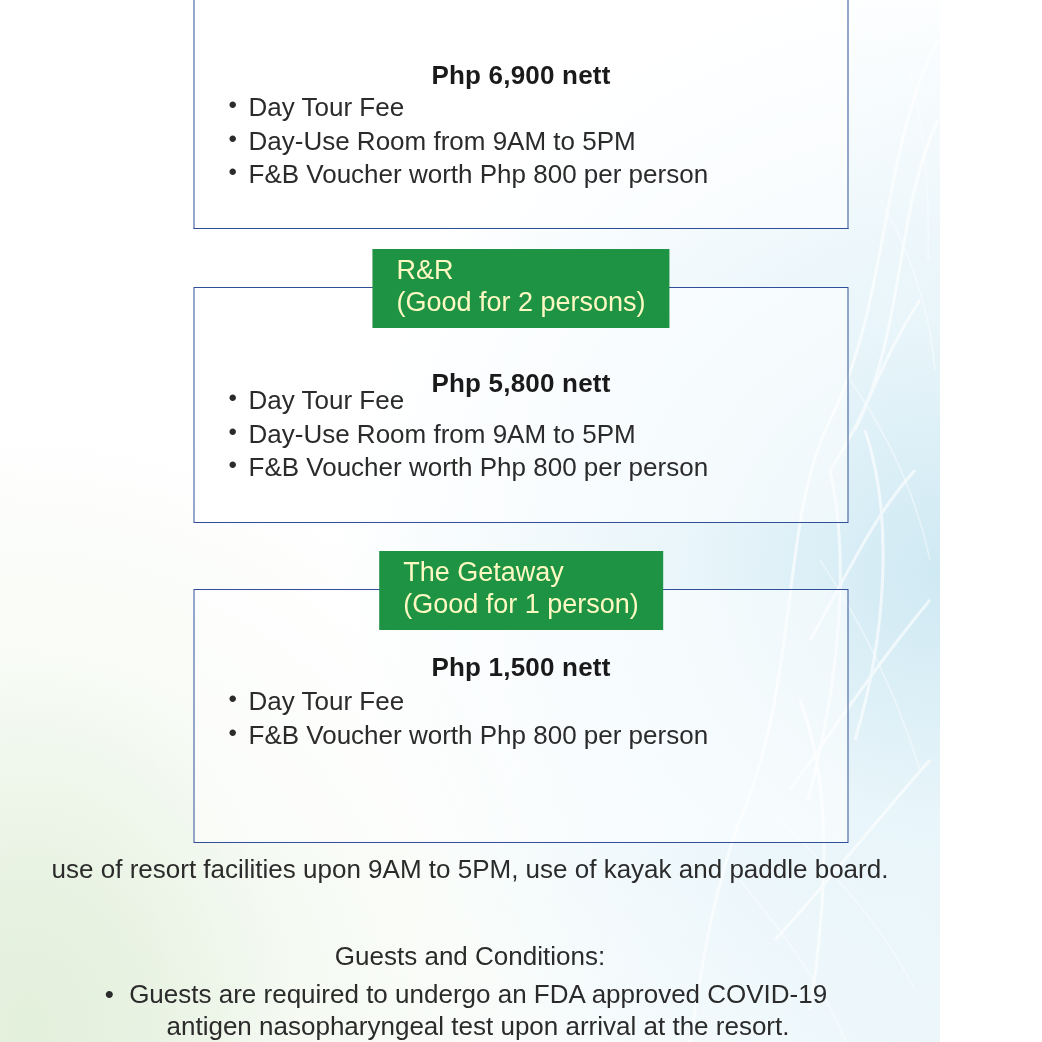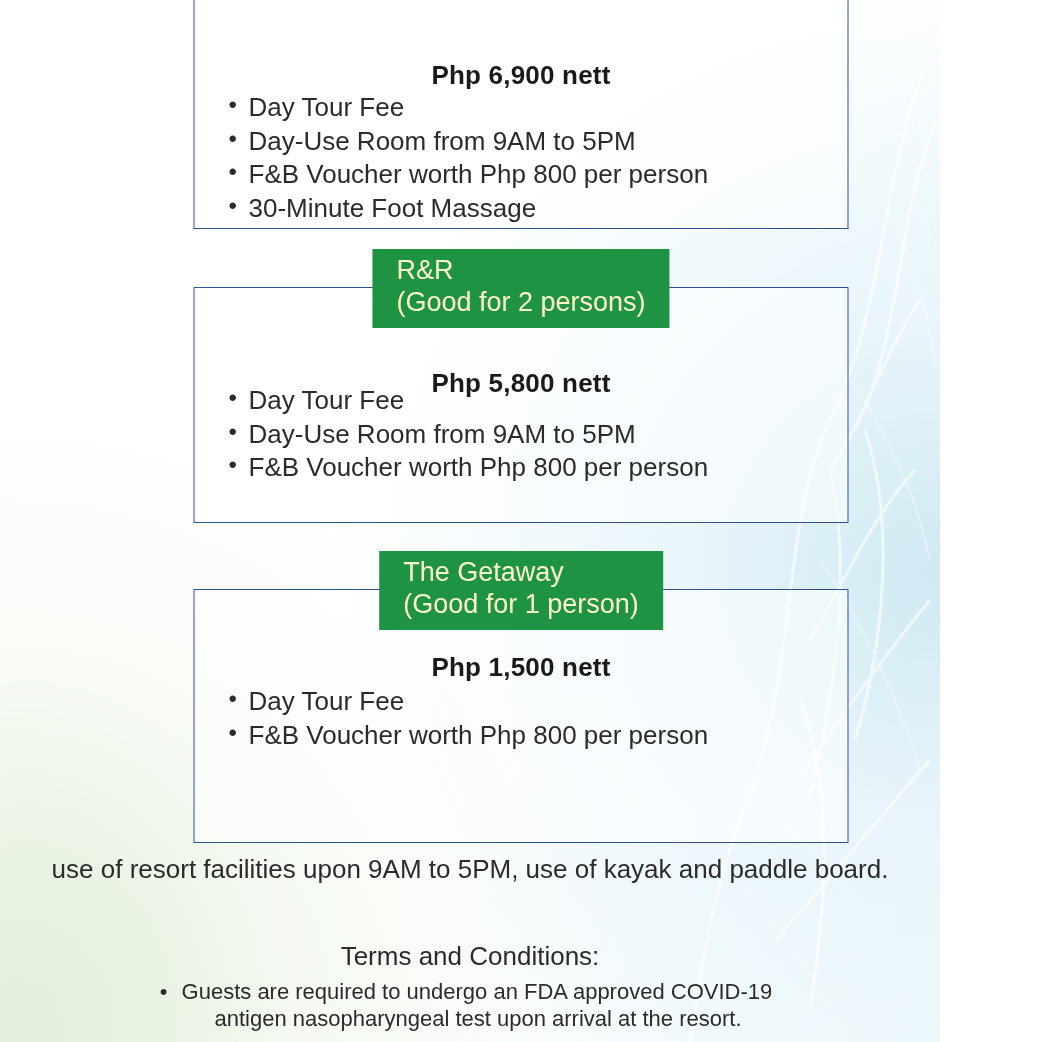--- a/index.html
+++ b/index.html
@@ -178,21 +178,21 @@
     color: #2b2b2b;
   }
   .terms-list {
     position: absolute;
     left: 0;
     right: 0;
     top: 978px;
     margin: 0;
     padding: 0;
     list-style: none;
-    font-size: 22px;
+    font-size: 26px;
     color: #2b2b2b;
     line-height: 1.24;
     text-align: center;
   }
   .terms-list li {
     position: relative;
     display: block;
   }
   .terms-list li .bullet {
     position: relative;
@@ -236,21 +236,20 @@
   <div class="packages">
 
     <div class="pkg" id="pkg1">
       <div class="pkg-box"></div>
 
       <div class="price">Php 6,900 nett</div>
       <ul class="features">
         <li>Day Tour Fee</li>
         <li>Day-Use Room from 9AM to 5PM</li>
         <li>F&amp;B Voucher worth Php 800 per person</li>
-        <li>30-Minute Foot Massage</li>
       </ul>
     </div>
 
     <div class="pkg" id="pkg2">
       <div class="pkg-box"></div>
       <div class="pkg-header">
         <span class="line">R&amp;R</span>
         <span class="line">(Good for 2 persons)</span>
       </div>
       <div class="price">Php 5,800 nett</div>
@@ -273,21 +272,21 @@
         <li>F&amp;B Voucher worth Php 800 per person</li>
       </ul>
     </div>
 
   </div>
 
   <div class="inclusions">
     <div>use of resort facilities upon 9AM to 5PM, use of kayak and paddle board.</div>
   </div>
 
-  <div class="terms-title">Terms and Conditions:</div>
+  <div class="terms-title">Guests and Conditions:</div>
 
   <ul class="terms-list">
     <li>
       <span class="bullet">•</span>
       <span>Guests are required to undergo an FDA approved COVID-19</span>
       <span class="l2">antigen nasopharyngeal test upon arrival at the resort.</span>
     </li>
   </ul>
 
 </div>

